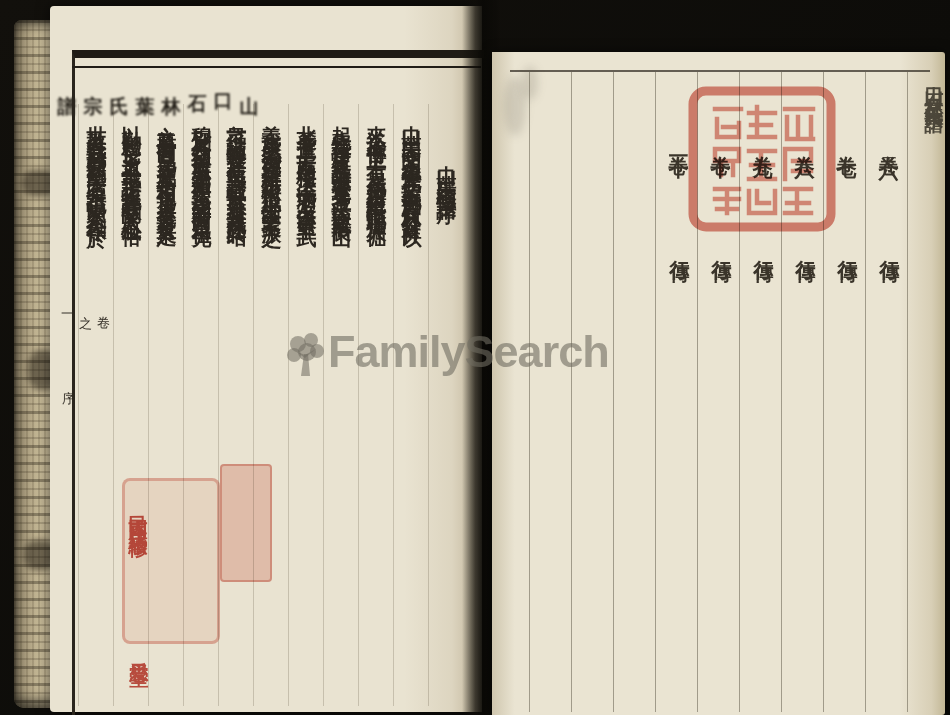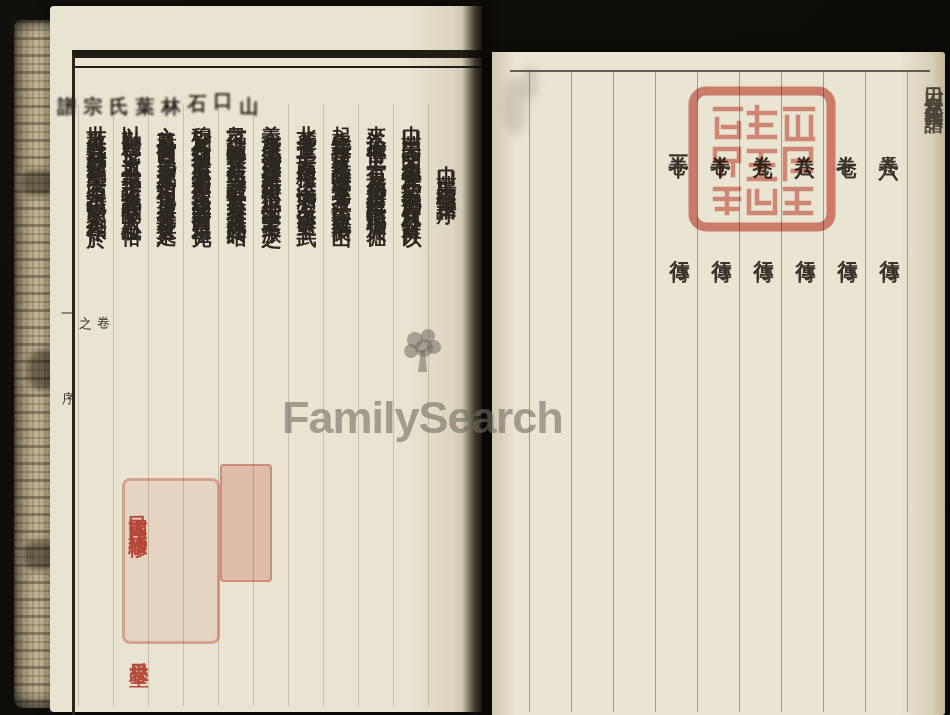--- a/index.html
+++ b/index.html
@@ -56,21 +56,21 @@
     background:repeating-linear-gradient(90deg, rgba(80,74,58,.48) 0 1px, rgba(0,0,0,0) 1px 42px);}
   .toc-vol{position:absolute;top:88px;width:24px;font-size:20px;line-height:25px;letter-spacing:3px;color:#3a342a;font-weight:700;}
   .toc-sub{font-size:13px;opacity:.9;}
   .toc-cat{position:absolute;top:192px;width:24px;font-size:20px;line-height:25px;letter-spacing:3px;color:#3a342a;font-weight:700;}
   .collector-seal{position:absolute;left:195px;top:33px;width:150px;height:148px;mix-blend-mode:multiply;opacity:.88;}
   .edge-title{position:absolute;left:921px;top:70px;width:26px;font-size:19px;line-height:25px;letter-spacing:4px;
     color:#3530260;color:#353026;font-weight:700;filter:blur(.7px);opacity:.85;z-index:5;}
   .smudge{position:absolute;background:rgba(75,68,55,.16);filter:blur(4px);border-radius:50%;}
 
   
-  .watermark{position:absolute;left:282px;top:326px;z-index:20;pointer-events:none;display:flex;align-items:center;gap:18px;flex-direction:column;}
+  .watermark{position:absolute;left:282px;top:326px;z-index:20;pointer-events:none;display:flex;align-items:flex-end;gap:0;}
   .wm-text{font-family:"Liberation Sans",sans-serif;font-size:45px;font-weight:700;letter-spacing:-1px;
     color:rgba(112,108,97,.60);}
 </style>
 </head>
 <body>
 
 <div class="stage">
 
   <div class="fore-edge">
     <div class="fe-blot" style="left:8px;top:150px;width:34px;height:26px;"></div>

